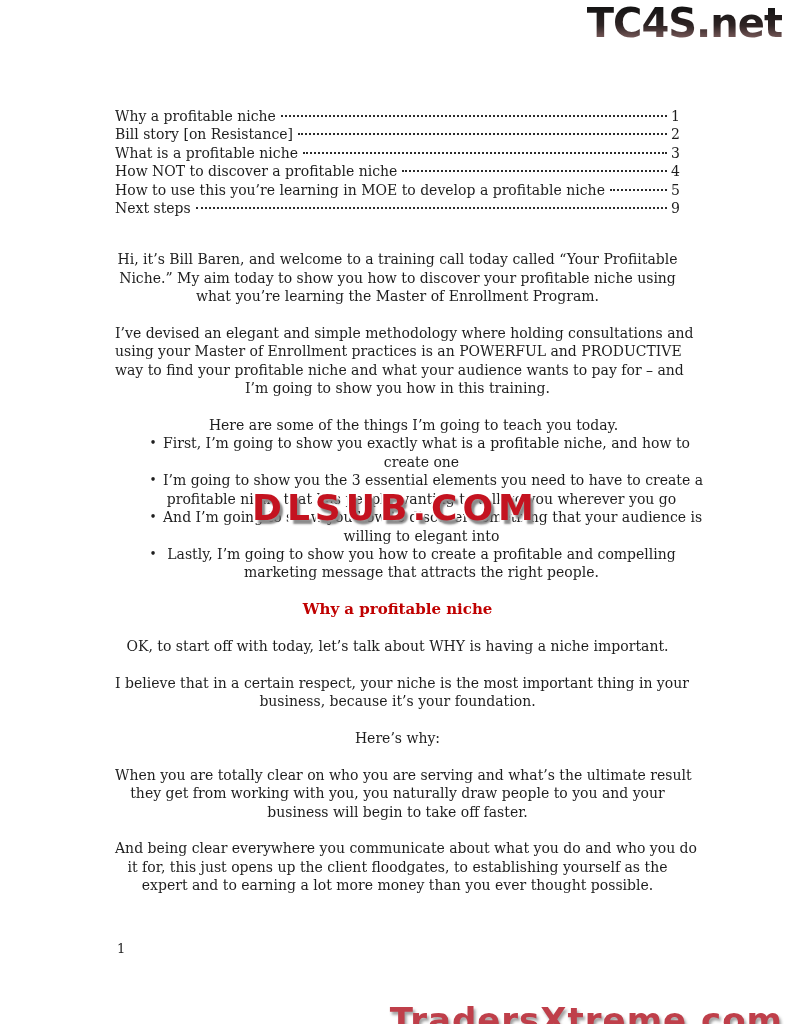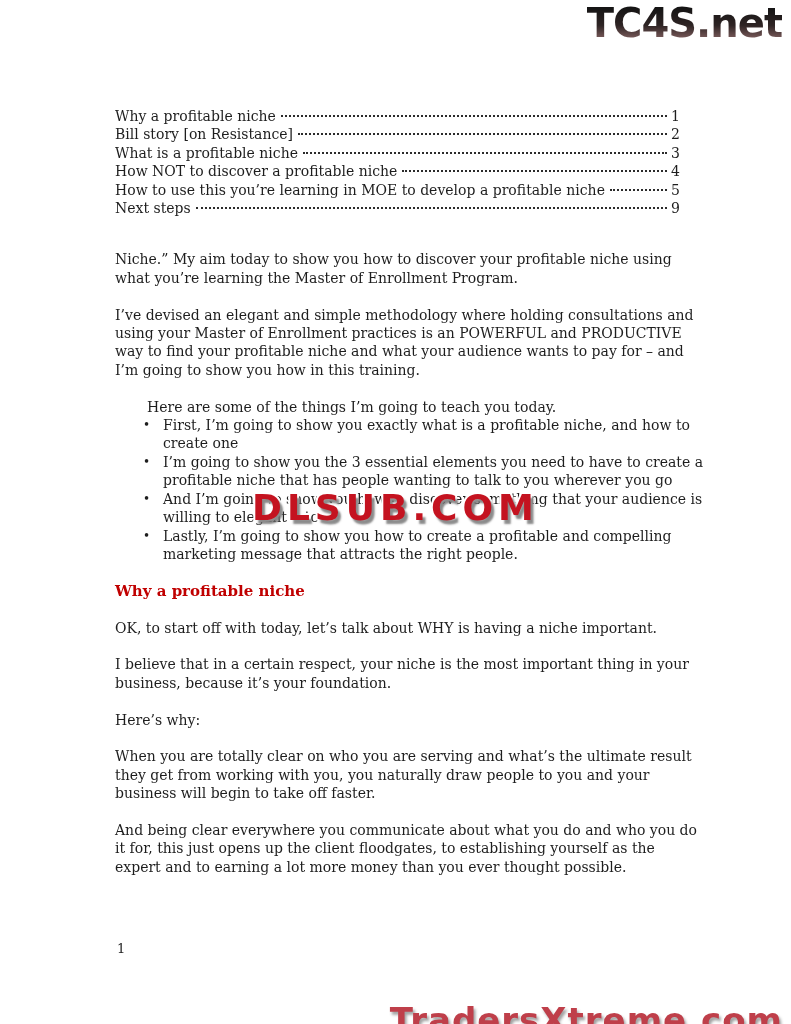--- a/index.html
+++ b/index.html
@@ -8,21 +8,21 @@
 
   
   .tc4s-logo{position:absolute;top:0px;right:9px;
     font-family:"DejaVu Sans", sans-serif;font-weight:800;font-size:40px;letter-spacing:-1px;
     background:linear-gradient(180deg,#141414 15%,#2e2424 55%,#8f6a6a 92%);
     -webkit-background-clip:text;background-clip:text;color:transparent;
     text-shadow:none;}
 
   
   .content{position:absolute;left:115px;top:107px;width:565px;
-    font-size:14px;line-height:18.4px;}
+    font-size:14px;line-height:18.4px;text-align:center;}
 
   
   .toc-row{display:flex;align-items:baseline;}
   .toc-label{white-space:nowrap;}
   .toc-dots{flex:1;border-bottom:2px dotted #2b2b2b;margin:0 4px 0 5px;transform:translateY(-4px);min-width:10px;}
   .toc-page{white-space:nowrap;}
 
   #doc-body{margin-top:33px;}
   .para{margin:0 0 18.4px 0;}
   .para.tight{margin-bottom:0;margin-left:32px;}
@@ -80,20 +80,21 @@
           <span class="toc-page">5</span>
         </div>
         <div class="toc-row">
           <span class="toc-label">Next steps</span>
           <span class="toc-dots"></span>
           <span class="toc-page">9</span>
         </div>
       </div>
     <div id="doc-body">
         <div class="para">
+          <div class="line">Hi, it’s Bill Baren, and welcome to a training call today called “Your Profiitable</div>
           <div class="line">Niche.” My aim today to show you how to discover your profitable niche using</div>
           <div class="line">what you’re learning the Master of Enrollment Program.</div>
         </div>
         <div class="para">
           <div class="line">I’ve devised an elegant and simple methodology where holding consultations and</div>
           <div class="line">using your Master of Enrollment practices is an POWERFUL and PRODUCTIVE</div>
           <div class="line">way to find your profitable niche and what your audience wants to pay for – and</div>
           <div class="line">I’m going to show you how in this training.</div>
         </div>
         <div class="para tight">

